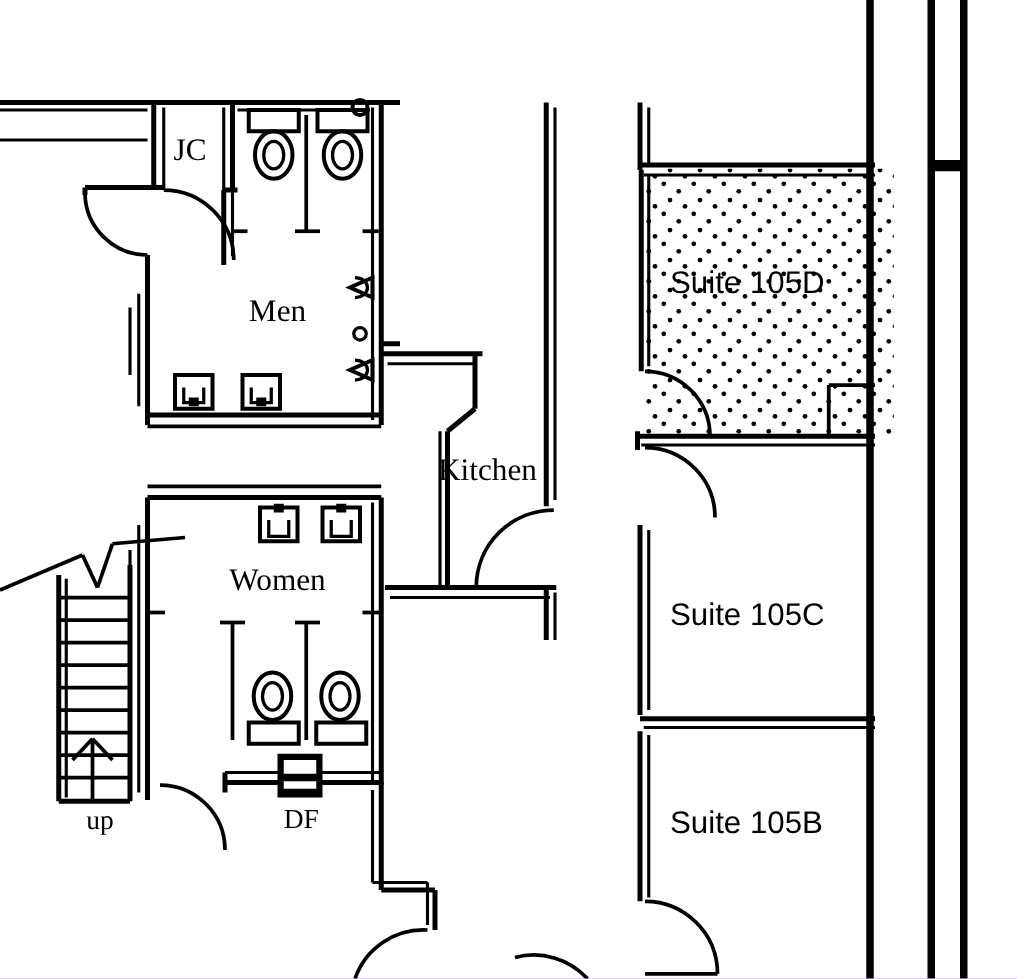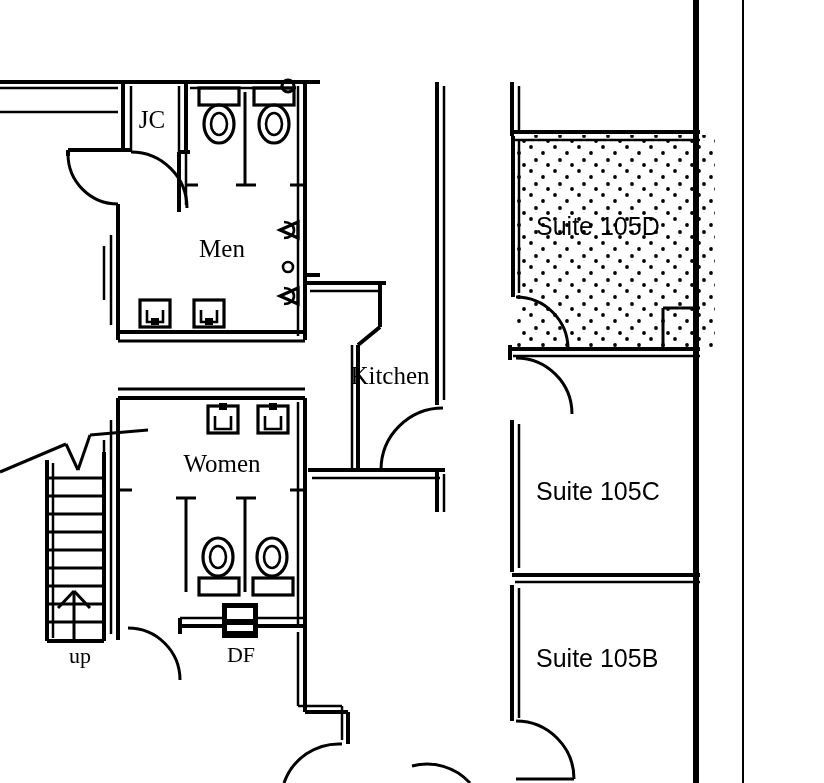--- a/index.html
+++ b/index.html
@@ -2,21 +2,21 @@
 <html><head>
 <meta charset="utf-8">
 <style>
   html, body {
     margin: 0;
     padding: 0;
     background: #ffffff;
   }
   #plan-root {
     position: relative;
-    width: 744px;
+    width: 824px;
     height: 783px;
     background: #8b5cf6;
     font-family: "Liberation Serif", serif;
     overflow: hidden;
   }
   svg#floorplan {
     display: block;
     width: 824px;
     height: 783px;
   }

